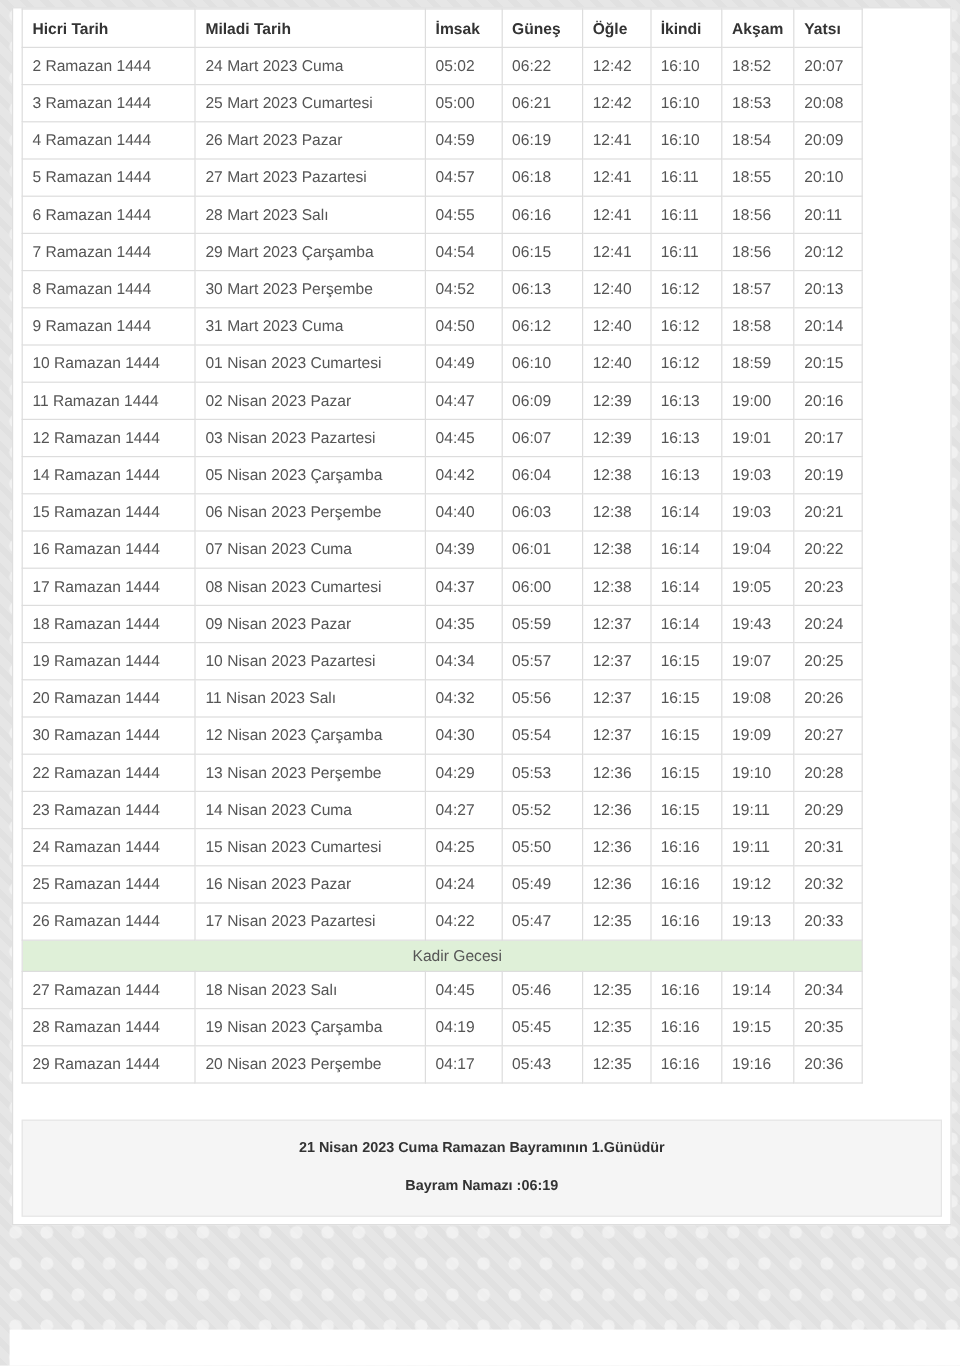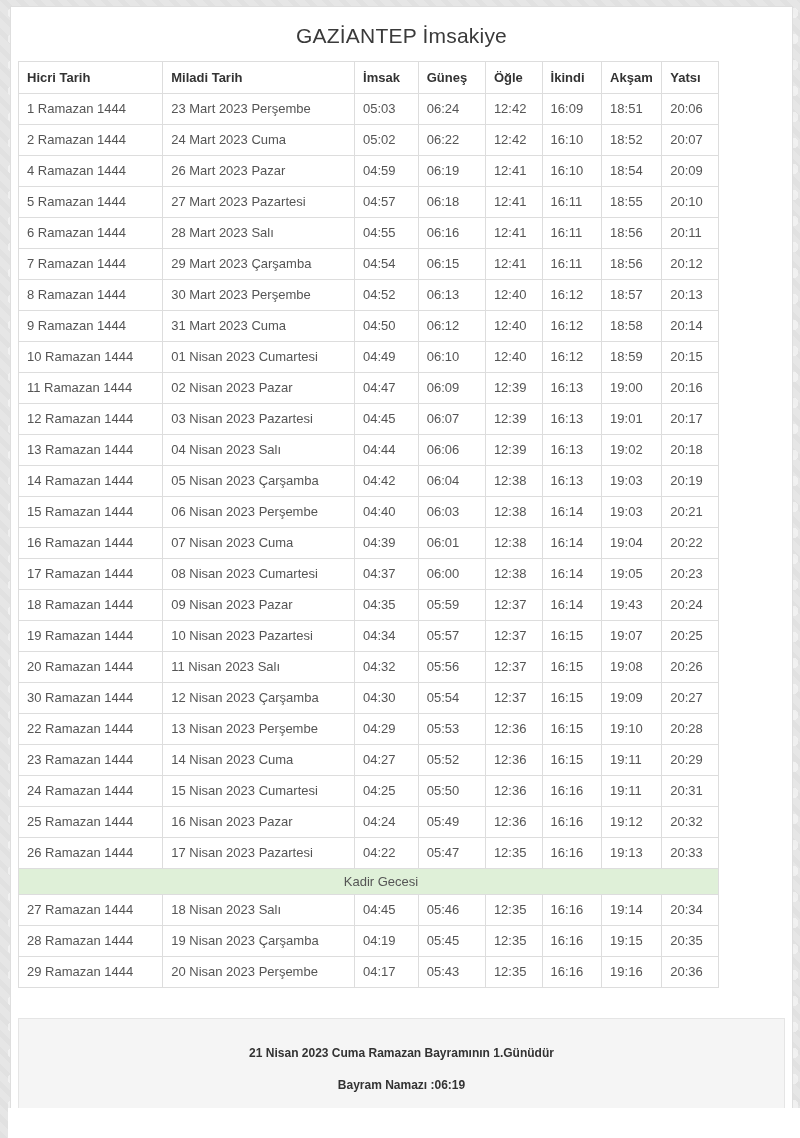--- a/index.html
+++ b/index.html
@@ -56,32 +56,29 @@
   .col-aksam  { width: 8.6%; }
   .col-yatsi  { width: 8.1%; }
 
   .spacer { height: 30px; }
 
   .notice {
     margin: 0 7px; background: #f5f5f5; border: 1px solid #e5e5e5;
     padding: 11px 0 13px 0; text-align: center;
   }
   .notice p {
-    margin: 16px; font-size: 12px; font-weight: bold;
+    margin: 4px; font-size: 12px; font-weight: bold;
     color: #333333; line-height: 15px;
   }
   .notice p + p { margin-top: 17px; }
 </style>
 </head>
 <body>
 
 <div class="card">
-  <div class="title-wrap">
-    <span class="page-title">GAZİANTEP İmsakiye</span>
-  </div>
 
   <table class="imsakiye">
     <colgroup>
       <col class="col-hicri">
         <col class="col-miladi">
         <col class="col-imsak">
         <col class="col-gunes">
       <col class="col-ogle">
         <col class="col-ikindi">
         <col class="col-aksam">
@@ -94,40 +91,40 @@
           <th>İmsak</th>
           <th>Güneş</th>
           <th>Öğle</th>
           <th>İkindi</th>
           <th>Akşam</th>
           <th>Yatsı</th>
         </tr>
     </thead>
     <tbody>
         <tr>
-          <td>1 Ramazan 1444</td>
-          <td>23 Mart 2023 Perşembe</td>
-          <td>05:03</td>
-          <td>06:24</td>
-          <td>12:42</td>
-          <td>16:09</td>
-          <td>18:51</td>
-          <td>20:06</td>
-        </tr>
-        <tr>
           <td>2 Ramazan 1444</td>
           <td>24 Mart 2023 Cuma</td>
           <td>05:02</td>
           <td>06:22</td>
           <td>12:42</td>
           <td>16:10</td>
           <td>18:52</td>
           <td>20:07</td>
         </tr>
         <tr>
+          <td>3 Ramazan 1444</td>
+          <td>25 Mart 2023 Cumartesi</td>
+          <td>05:00</td>
+          <td>06:21</td>
+          <td>12:42</td>
+          <td>16:10</td>
+          <td>18:53</td>
+          <td>20:08</td>
+        </tr>
+        <tr>
           <td>4 Ramazan 1444</td>
           <td>26 Mart 2023 Pazar</td>
           <td>04:59</td>
           <td>06:19</td>
           <td>12:41</td>
           <td>16:10</td>
           <td>18:54</td>
           <td>20:09</td>
         </tr>
         <tr>
@@ -204,30 +201,20 @@
           <td>12 Ramazan 1444</td>
           <td>03 Nisan 2023 Pazartesi</td>
           <td>04:45</td>
           <td>06:07</td>
           <td>12:39</td>
           <td>16:13</td>
           <td>19:01</td>
           <td>20:17</td>
         </tr>
         <tr>
-          <td>13 Ramazan 1444</td>
-          <td>04 Nisan 2023 Salı</td>
-          <td>04:44</td>
-          <td>06:06</td>
-          <td>12:39</td>
-          <td>16:13</td>
-          <td>19:02</td>
-          <td>20:18</td>
-        </tr>
-        <tr>
           <td>14 Ramazan 1444</td>
           <td>05 Nisan 2023 Çarşamba</td>
           <td>04:42</td>
           <td>06:04</td>
           <td>12:38</td>
           <td>16:13</td>
           <td>19:03</td>
           <td>20:19</td>
         </tr>
         <tr>

